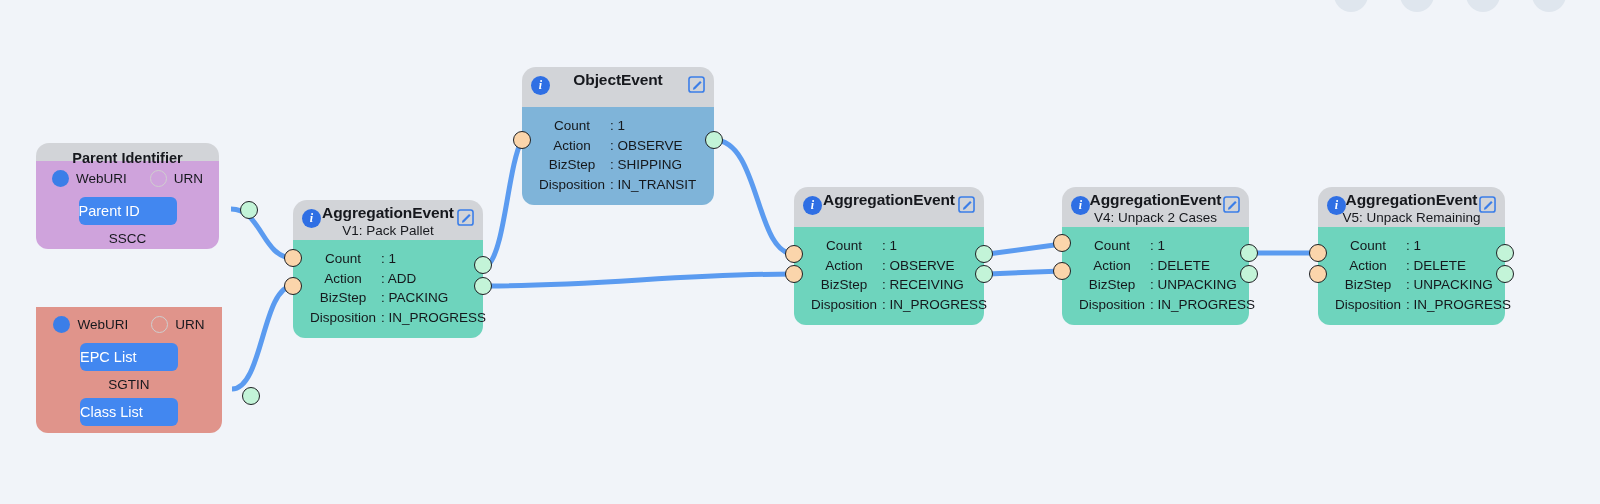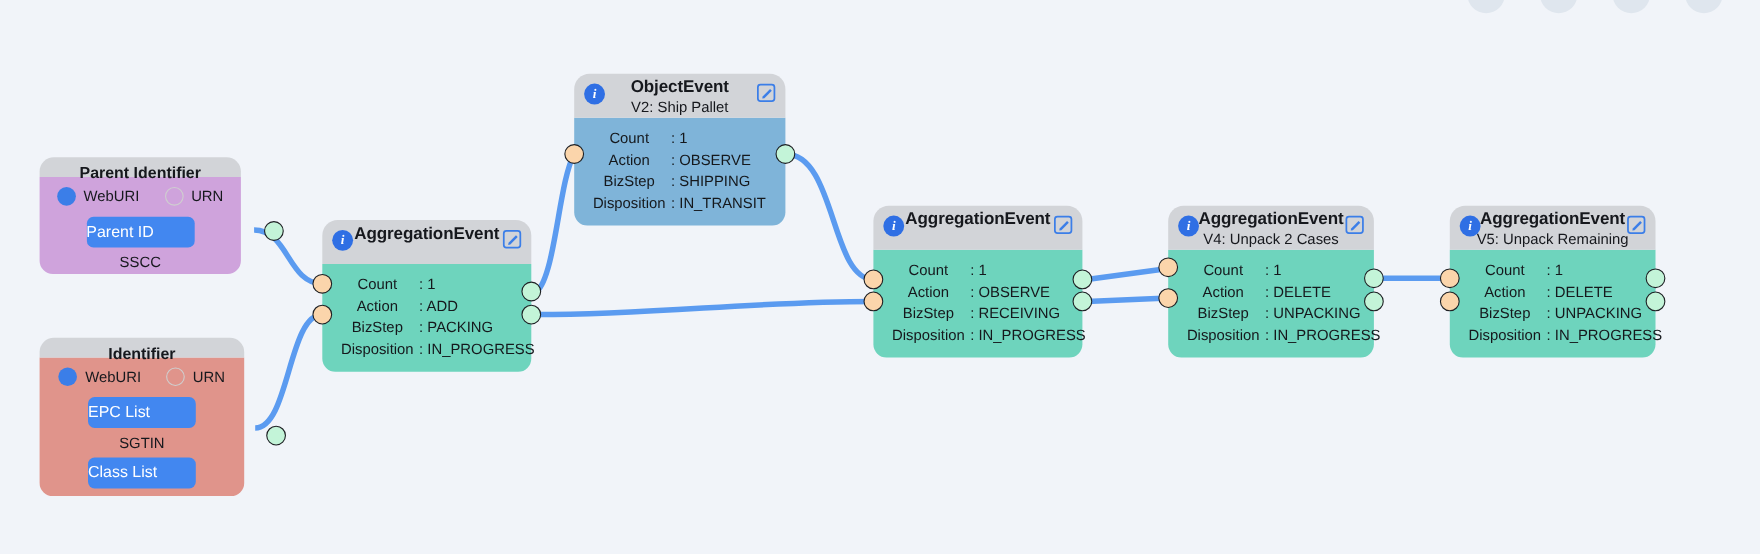--- a/index.html
+++ b/index.html
@@ -208,23 +208,20 @@
         <span class="radio radio-off"></span>
         <span>URN</span>
       </div>
       <div class="pill">Parent ID</div>
       <div class="sub-label">SSCC</div>
     </div>
     <div class="port port-out" style="left:204px; top:58px;"></div>
   </div>
 
   <div class="node ident-node" style="left:36px; top:307px; width:186px; height:156px;">
-    <div class="node-header">
-      <span>Identifier</span>
-    </div>
     <div class="node-body salmon-body" style="height:126px;">
       <div class="radio-row">
         <span class="radio radio-on"></span>
         <span>WebURI</span>
         <span class="radio-gap"></span>
         <span class="radio radio-off"></span>
         <span>URN</span>
       </div>
       <div class="pill">EPC List</div>
       <div class="sub-label">SGTIN</div>
@@ -234,20 +231,21 @@
   </div>
 
   <div class="node event-node" style="left:293px; top:200px; width:190px;">
     <div class="node-header">
       <span class="info-icon">i</span>
       <svg class="edit-icon" viewBox="0 0 24 24">
         <rect x="2.5" y="2.5" width="19" height="19" rx="3" fill="none" stroke="#3b7ee8" stroke-width="2"></rect>
         <path d="M8 16 L16.5 7.5 L18.5 9.5 L10 18 L7.5 18.5 Z" fill="#3b7ee8"></path>
       </svg>
       <div class="event-title">AggregationEvent</div>
+      <div class="event-subtitle">V1: Pack Pallet</div>
     </div>
     <div class="node-body green-body">
       <div class="prop-row">
         <span class="prop-key">Count</span>
         <span class="prop-val">: 1</span>
       </div>
       <div class="prop-row">
         <span class="prop-key">Action</span>
         <span class="prop-val">: ADD</span>
       </div>
@@ -267,21 +265,20 @@
   </div>
 
   <div class="node event-node" style="left:522px; top:67px; width:192px;">
     <div class="node-header">
       <span class="info-icon">i</span>
       <svg class="edit-icon" viewBox="0 0 24 24">
         <rect x="2.5" y="2.5" width="19" height="19" rx="3" fill="none" stroke="#3b7ee8" stroke-width="2"></rect>
         <path d="M8 16 L16.5 7.5 L18.5 9.5 L10 18 L7.5 18.5 Z" fill="#3b7ee8"></path>
       </svg>
       <div class="event-title">ObjectEvent</div>
-      <div class="event-subtitle">V2: Ship Pallet</div>
     </div>
     <div class="node-body blue-body">
       <div class="prop-row">
         <span class="prop-key">Count</span>
         <span class="prop-val">: 1</span>
       </div>
       <div class="prop-row">
         <span class="prop-key">Action</span>
         <span class="prop-val">: OBSERVE</span>
       </div>

